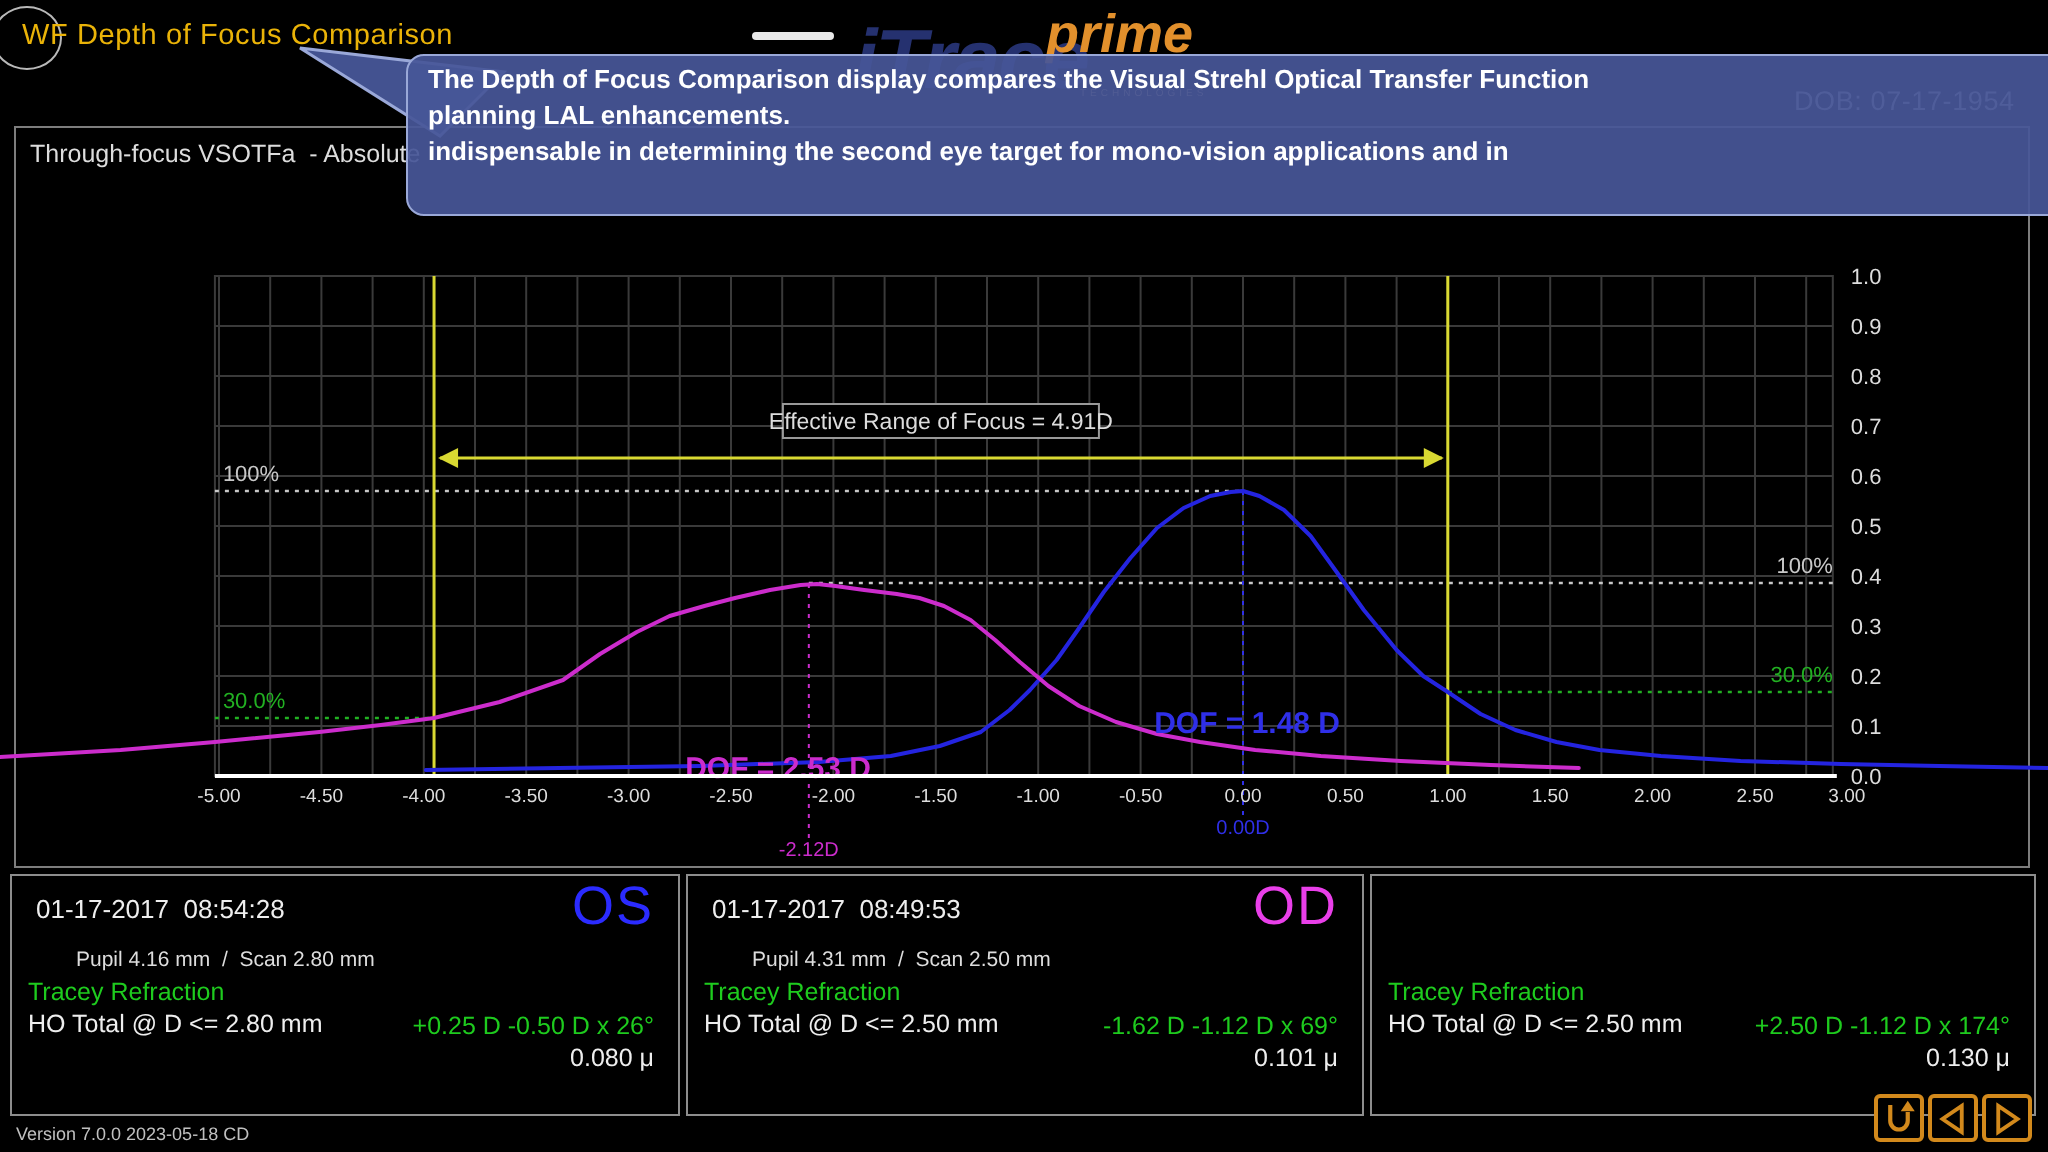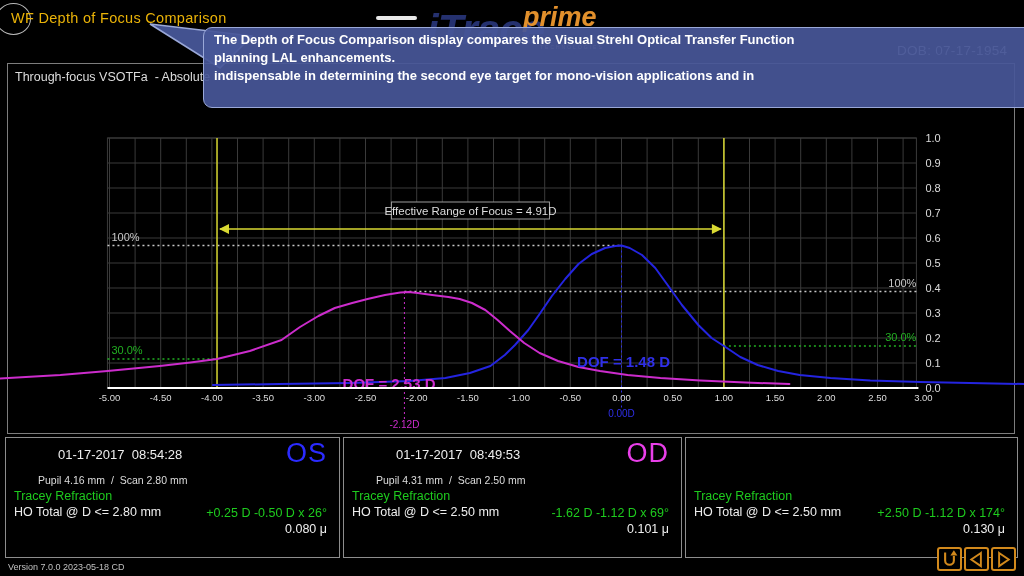--- a/index.html
+++ b/index.html
@@ -30,21 +30,21 @@
   
   #chart-panel{left:7px;top:63px;width:1008px;height:371px;border:1px solid #7d7d7d;z-index:0;box-sizing:border-box;}
   #chart-title{left:7px;top:6px;font-size:12.5px;color:#ddd;}
   #chart-svg{left:0;top:0;z-index:3;pointer-events:none;}
 
   
   .panel{top:437px;height:121px;border:1px solid #8d8d8d;box-sizing:border-box;background:#000;z-index:4;}
   #panel-os{left:5px;width:335px;}
   #panel-od{left:343px;width:339px;}
   #panel-target{left:685px;width:333px;}
-  .dt{left:12px;top:9px;font-size:13px;color:#eee;margin-left:40px;}
+  .dt{left:12px;top:9px;font-size:13px;color:#eee;}
   .eye{right:12px;top:0px;font-size:27px;letter-spacing:1px;}
   .pupil{left:8px;top:36px;font-size:10.5px;color:#ddd;padding-left:24px;}
   .row-label{left:8px;font-size:12.5px;}
   .row-value{right:12px;font-size:12.5px;text-align:center;margin-top:17px;}
   .r1{top:51px;} .r2{top:67px;}
   .green{color:#1ecb1e;} .white{color:#eee;}
 
   
   #nav{right:8px;bottom:5px;display:flex;gap:2px;z-index:6;}
   .nav-btn{width:25px;height:24px;background:#000;border:2px solid #d2891c;border-radius:3px;

